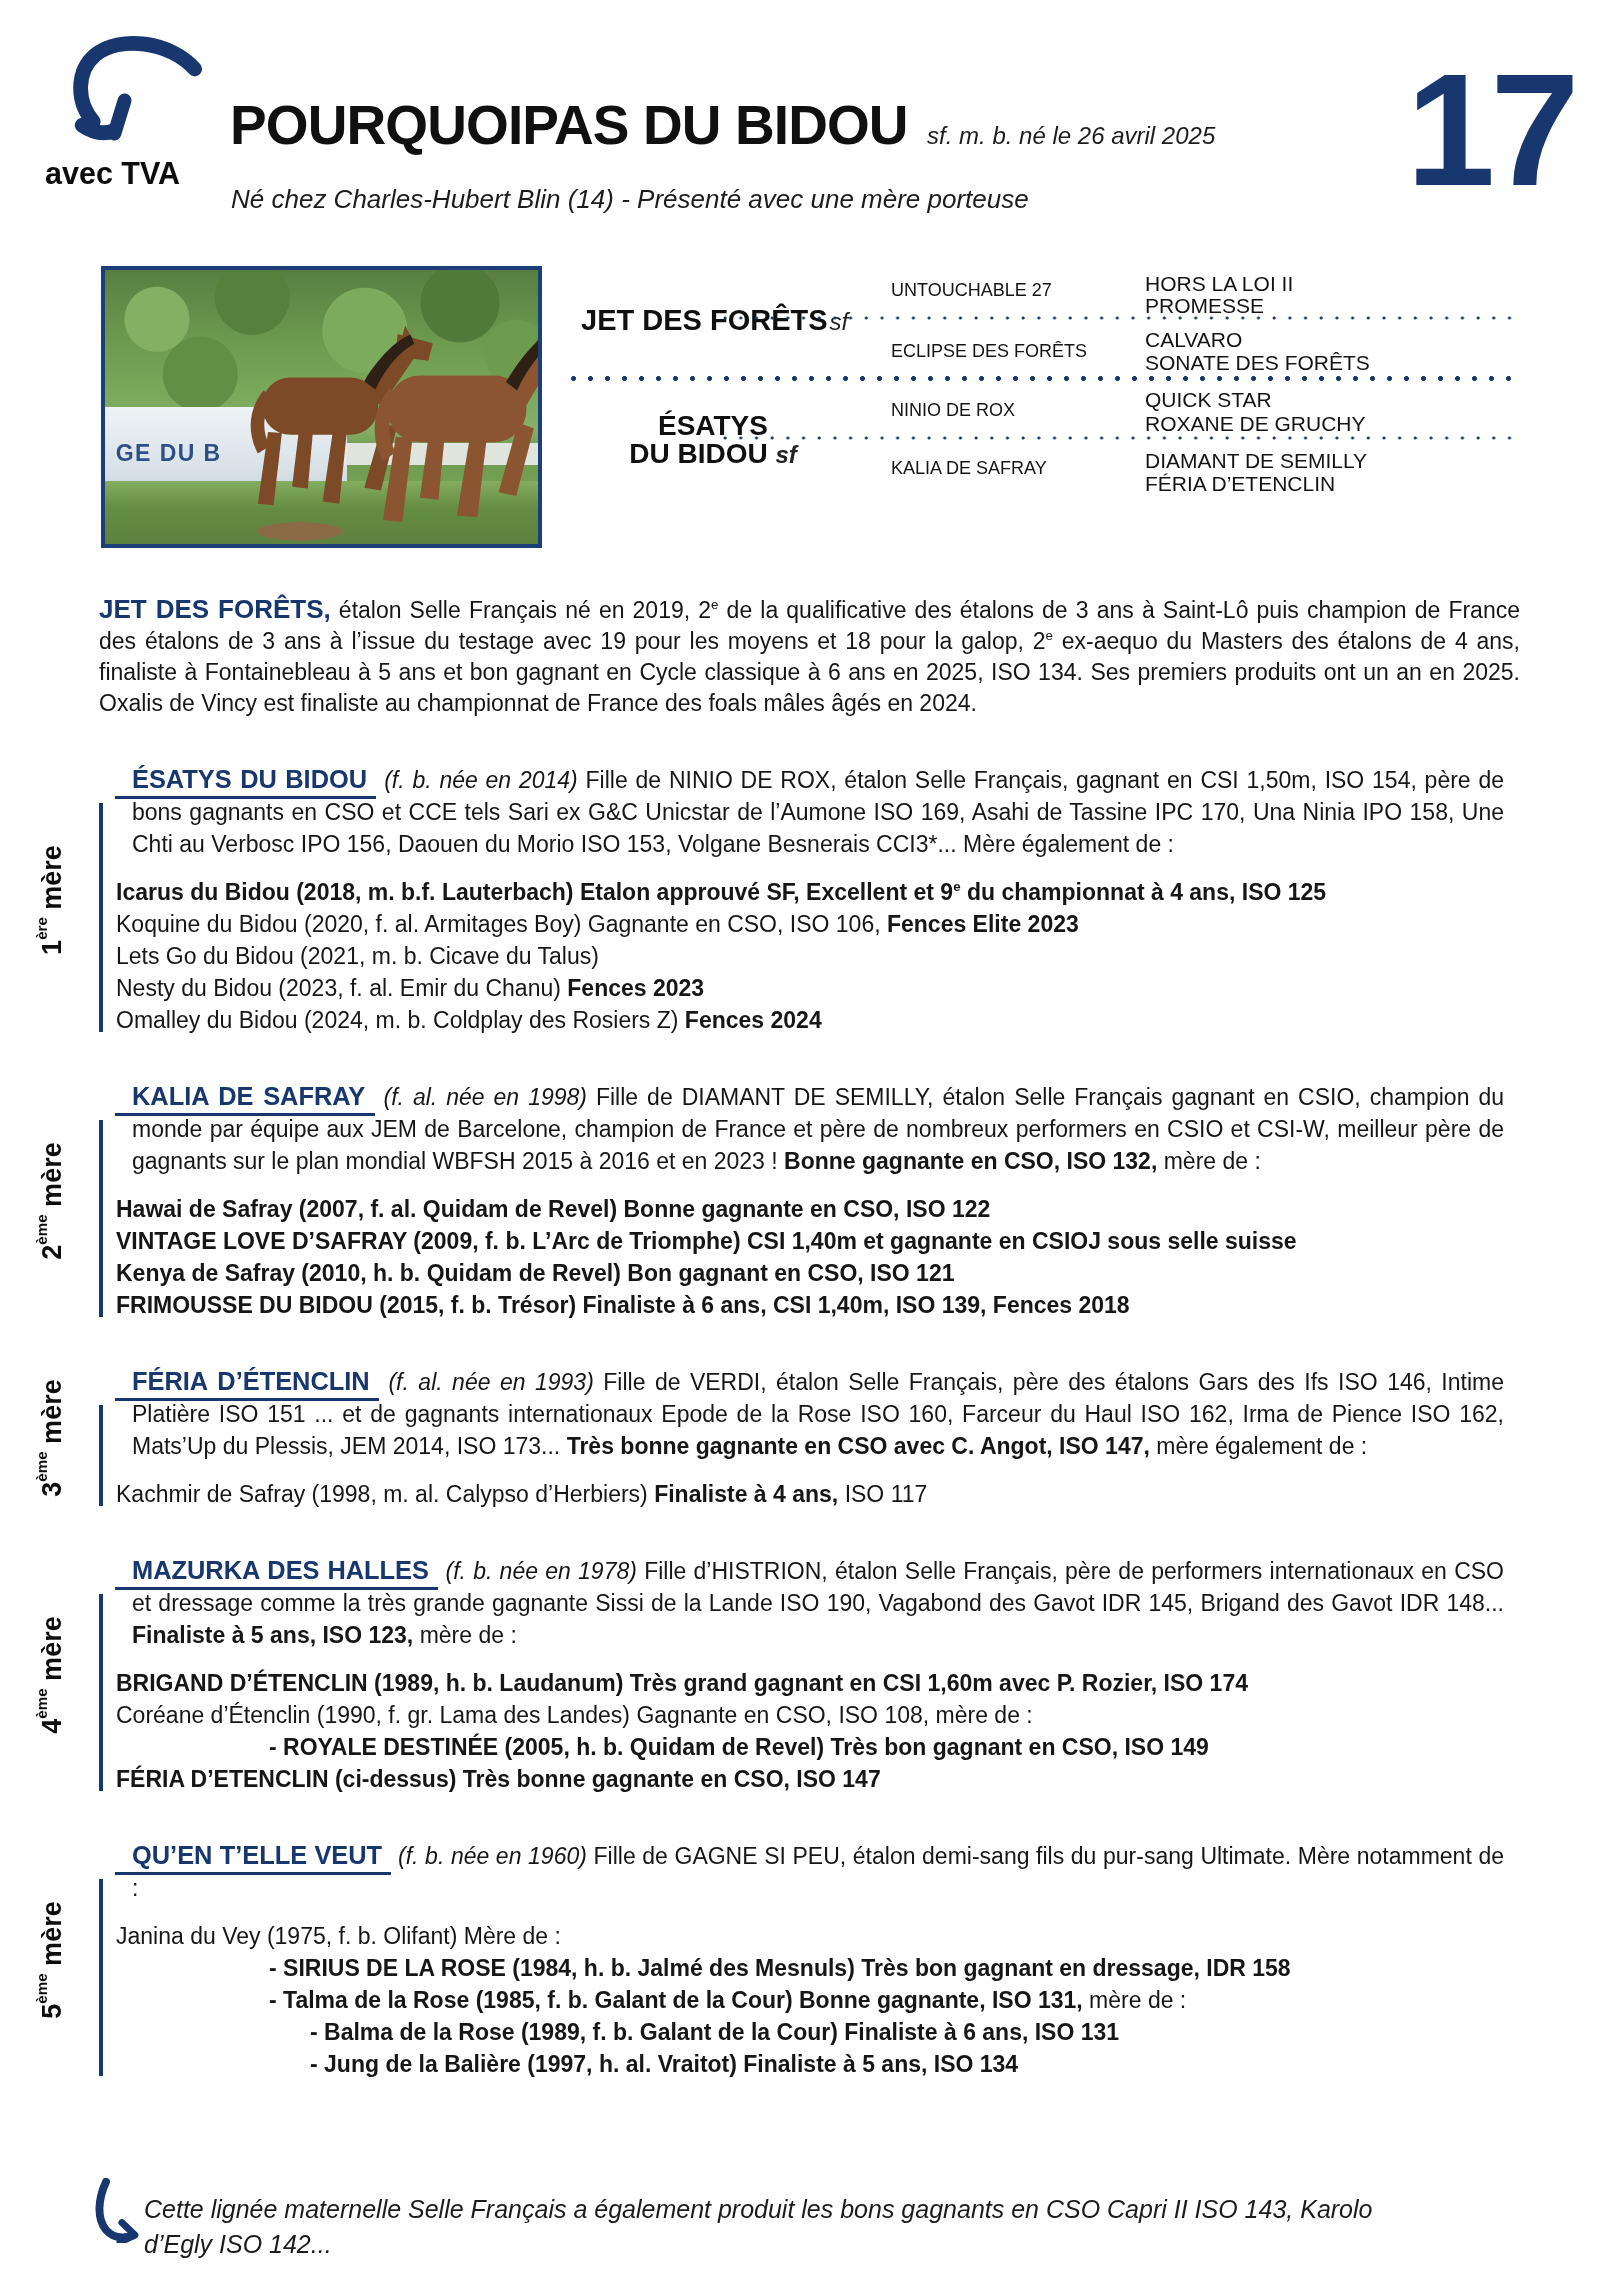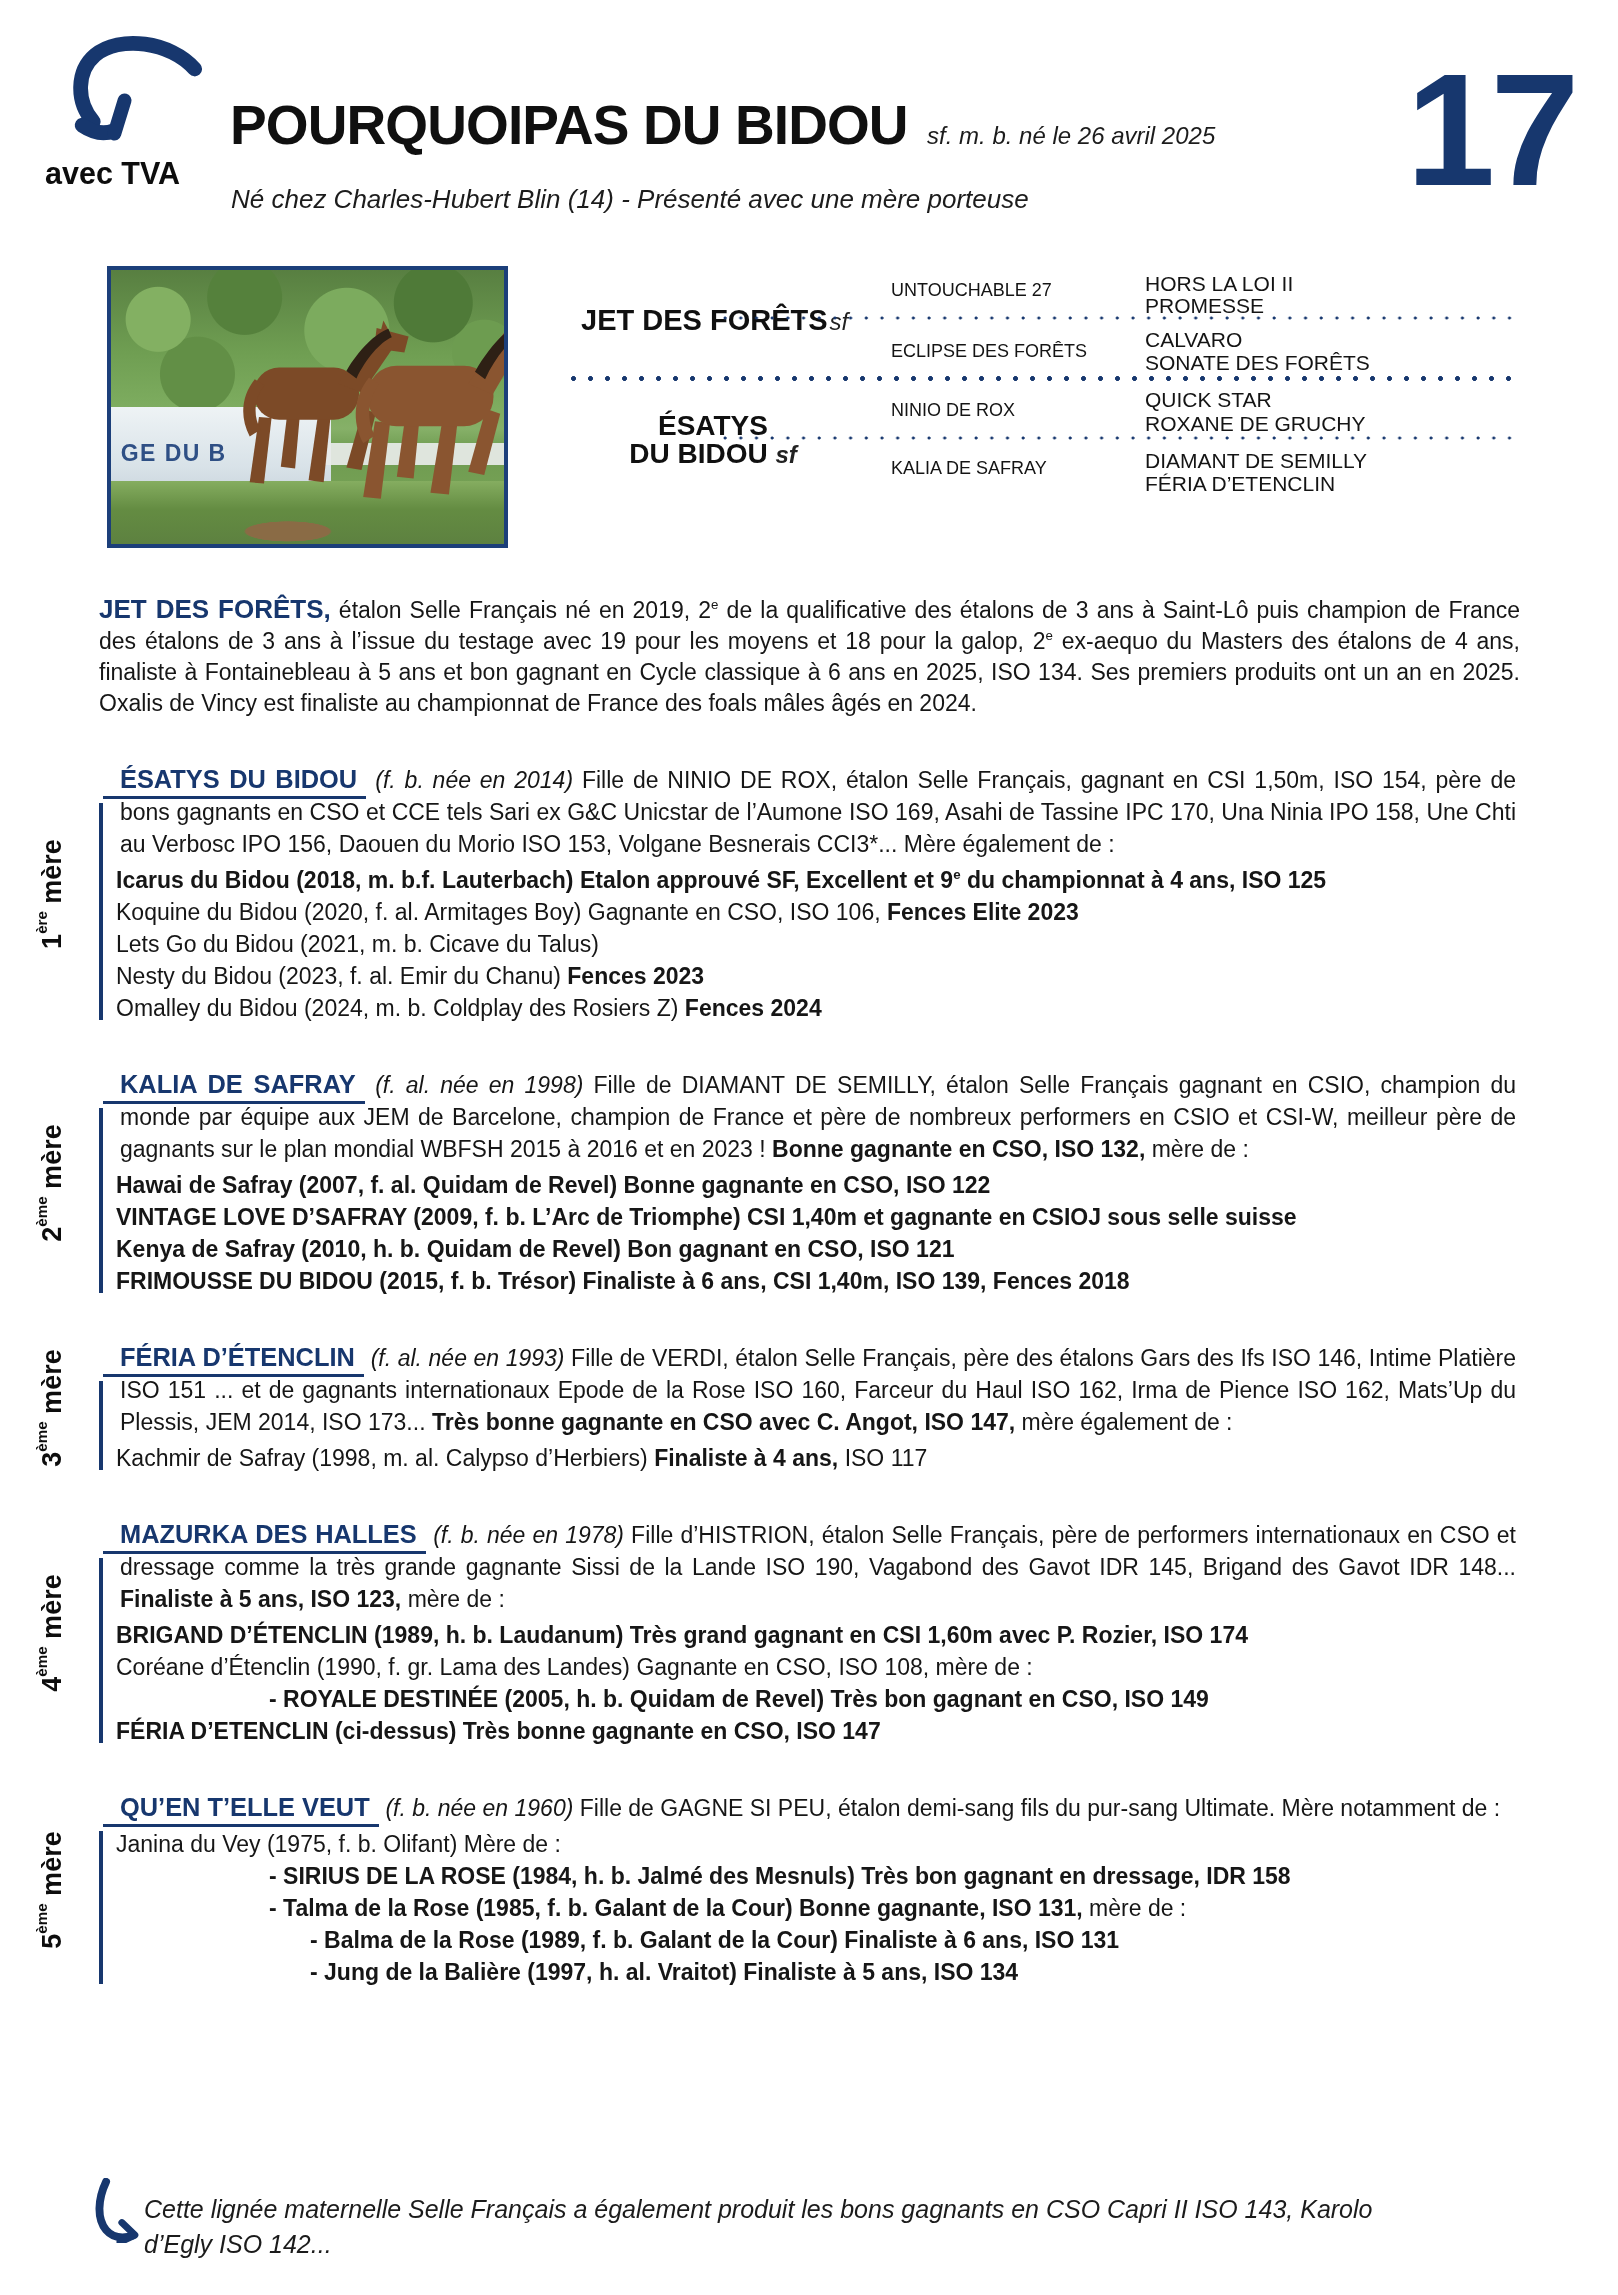--- a/index.html
+++ b/index.html
@@ -12,21 +12,21 @@
   .avec-tva{position:absolute;left:45px;top:156px;font-size:30.5px;font-weight:bold;color:#0d0d0d;}
   .title-row{position:absolute;left:230px;top:93px;white-space:nowrap;}
   .title{font-size:55px;font-weight:bold;letter-spacing:-0.9px;color:#101010;}
   .title-details{font-size:24px;font-style:italic;margin-left:19.4px;color:#1c1c1c;}
   .big-num{position:absolute;right:43px;top:50px;font-size:160px;line-height:1;font-weight:bold;
            color:var(--navy);letter-spacing:-4.6px;}
   .breeder{position:absolute;left:231px;top:184px;font-size:26px;font-style:italic;color:#1c1c1c;}
 
   
   .pedigree{position:absolute;left:0;top:245px;width:1618px;height:324px;}
-  .photo{position:absolute;left:107px;top:21px;width:401px;height:282px;border:4.2px solid #1c3f7a;
+  .photo{position:absolute;left:101px;top:21px;width:441px;height:282px;border:4.2px solid #1c3f7a;
          box-sizing:border-box;overflow:hidden;background:#6f9e52;}
   .foliage{position:absolute;inset:0;background:
       radial-gradient(circle at 12% 18%, #83b062 0 32px, transparent 33px),
       radial-gradient(circle at 34% 10%, #55813c 0 37px, transparent 38px),
       radial-gradient(circle at 60% 22%, #7cab5e 0 42px, transparent 43px),
       radial-gradient(circle at 82% 12%, #4f7a38 0 39px, transparent 40px),
       radial-gradient(circle at 95% 30%, #6d9c50 0 32px, transparent 33px),
       radial-gradient(circle at 22% 38%, #628f46 0 37px, transparent 38px),
       linear-gradient(180deg,#587f41 0%,#6f9e52 30%,#7cab5e 48%,#86b068 58%,#6e9b50 66%,#7fa85b 100%);}
   .wall{position:absolute;left:0;top:50%;width:56%;height:40%;
@@ -54,21 +54,21 @@
 
   
   .content{position:absolute;left:0;top:578px;width:1618px;}
   .sire-par{margin:16px 0 0 99px;width:1421px;font-size:23px;line-height:31px;text-align:justify;}
   .b{font-weight:bold;} .i{font-style:italic;} .navy{color:var(--navy);}
   sup{font-size:58%;vertical-align:super;line-height:0;}
   .sire-par .navy{font-size:26px;}
 
   .dam-section{position:relative;margin:44px 0 0 116px;width:1404px;font-size:23px;line-height:32px;}
   .dam-section::before{content:"";position:absolute;left:-17px;top:40px;bottom:3.7px;width:3.7px;background:var(--navy);}
-  .dam-par{margin:4px;text-align:justify;}
+  .dam-par{margin:16px;text-align:justify;}
   .dam-name{font-weight:bold;font-size:25.4px;color:var(--navy);border-bottom:3.7px solid var(--navy);
             padding:0 9.3px 2.8px 17px;margin-left:-17px;white-space:nowrap;}
   .progeny p{margin:0;}
   .lvl1{padding-left:153px;} .lvl2{padding-left:194px;}
   .dam-label{position:absolute;left:-80px;top:50%;transform:translateY(-50%) rotate(180deg);
              writing-mode:vertical-rl;font-weight:bold;font-size:27px;color:#0d0d0d;white-space:nowrap;}
   .dam-label sup{font-size:56%;}
 
   
   .arrow-bottom{position:absolute;left:92px;top:2178px;width:56px;height:65px;}

